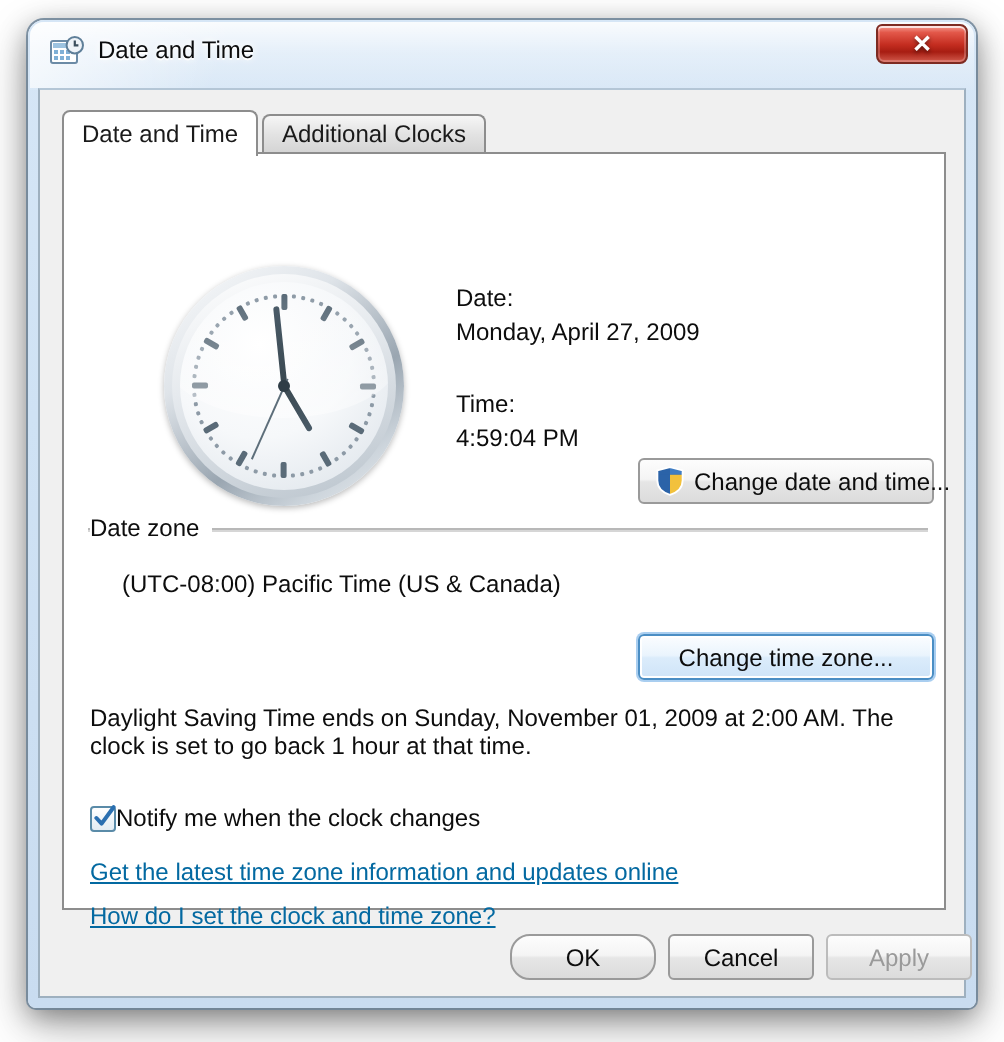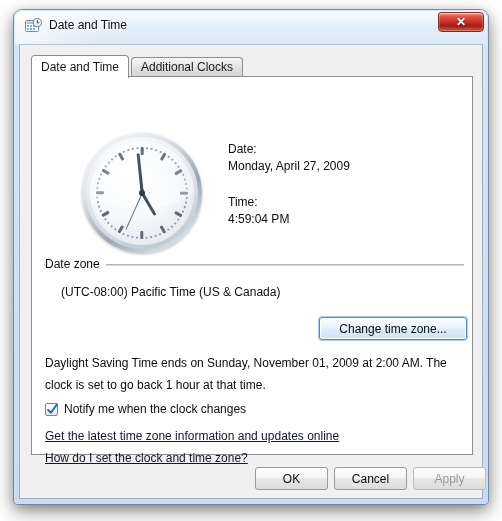--- a/index.html
+++ b/index.html
@@ -305,21 +305,21 @@
     font-size: 12px;
     color: #0d0d0d;
   }
 
   
   #dst-text {
     position: absolute;
     left: 13px; top: 275px;
     width: 418px;
     font-size: 12px;
-    line-height: 22px;
+    line-height: 14px;
     color: #0d0d0d;
   }
 
   
   #notify-row {
     position: absolute;
     left: 13px; top: 325px;
     display: flex;
     align-items: center;
     cursor: default;
@@ -332,42 +332,41 @@
     background: linear-gradient(180deg, #ffffff 0%, #eef4f8 55%, #e3ecf3 100%);
     position: relative;
     flex: 0 0 auto;
   }
   #notify-check {
     position: absolute;
     left: 1px; top: -2px;
     width: 11px; height: 13px;
   }
   #notify-label {
-    margin-left: 6px;
     font-size: 12px;
     color: #0d0d0d;
     white-space: nowrap;
   }
 
   
   .link {
     position: absolute;
     left: 13px;
     font-size: 12px;
-    color: #0f172a;
+    color: #0369a1;
     text-decoration: underline;
     cursor: default;
     white-space: nowrap;
     text-align: center;
   }
   #link-tz-info { top: 352px; }
   #link-how-to  { top: 374px; }
 
   
-  #btn-ok     { left: 235px; top: 422px; width: 73px; }
+  #btn-ok     { left: 235px; top: 422px; width: 73px; border-radius: 10px; }
   #btn-cancel { left: 314px; top: 422px; width: 73px; }
   #btn-apply  { left: 393px; top: 422px; width: 73px; }
 </style>
 </head>
 <body>
 
 <div id="window">
 
   <div id="glass-highlight"></div>
   <div id="glass-sheen"></div>
@@ -605,20 +604,32 @@
         </div>
       </div>
 
       <div id="datetime-block">
         <p class="dt-label">Date:</p>
         <p class="dt-value">Monday, April 27, 2009</p>
         <p class="dt-label">Time:</p>
         <p class="dt-value last">4:59:04 PM</p>
       </div>
 
+      <div class="btn" id="btn-change-datetime">
+        <span class="shield">
+          <svg width="14" height="15" viewBox="0 0 14 15">
+            <path d="M7 0.6 L13.3 2.2 V7.2 C13.3 10.8 10.6 13.2 7 14.4 C3.4 13.2 0.7 10.8 0.7 7.2 V2.2 Z" fill="#f2c13c"></path>
+            <path d="M7 0.6 L0.7 2.2 V7.2 C0.7 10.8 3.4 13.2 7 14.4 Z" fill="#2b63a8"></path>
+            <path d="M0.7 2.2 L7 0.6 L13.3 2.2 V4.2 H0.7 Z" fill="#2b63a8"></path>
+            <path d="M7 0.6 L13.3 2.2 V4.2 H7 Z" fill="#3f7dc4"></path>
+            <path d="M7 0.6 L13.3 2.2 V7.2 C13.3 10.8 10.6 13.2 7 14.4 C3.4 13.2 0.7 10.8 0.7 7.2 V2.2 Z" fill="none" stroke="#ffffff" stroke-width="0.9"></path>
+          </svg>
+        </span>
+        <span class="btn-label">Change date and time...</span>
+      </div>
 
       <div id="group-timezone-line"></div>
       <div id="group-timezone-label">Date zone</div>
       <div id="timezone-value">(UTC-08:00) Pacific Time (US &amp; Canada)</div>
 
       <div class="btn default" id="btn-change-timezone">Change time zone...</div>
 
       <div id="dst-text">Daylight Saving Time ends on Sunday, November 01, 2009 at 2:00 AM. The clock is set to go back 1 hour at that time.</div>
 
       <div id="notify-row">

